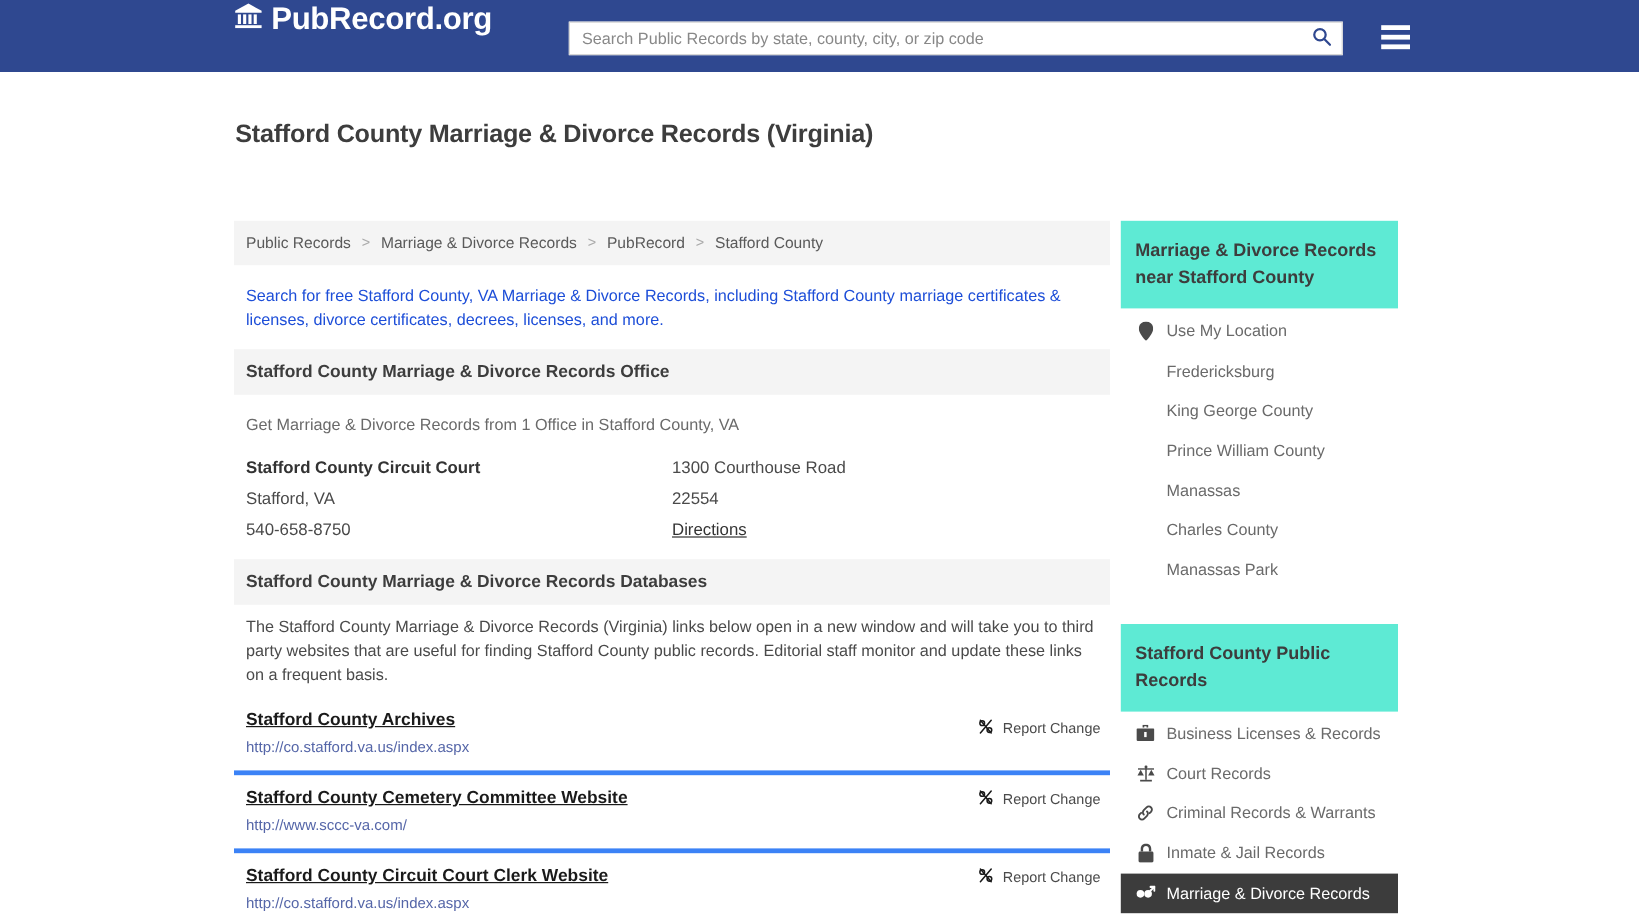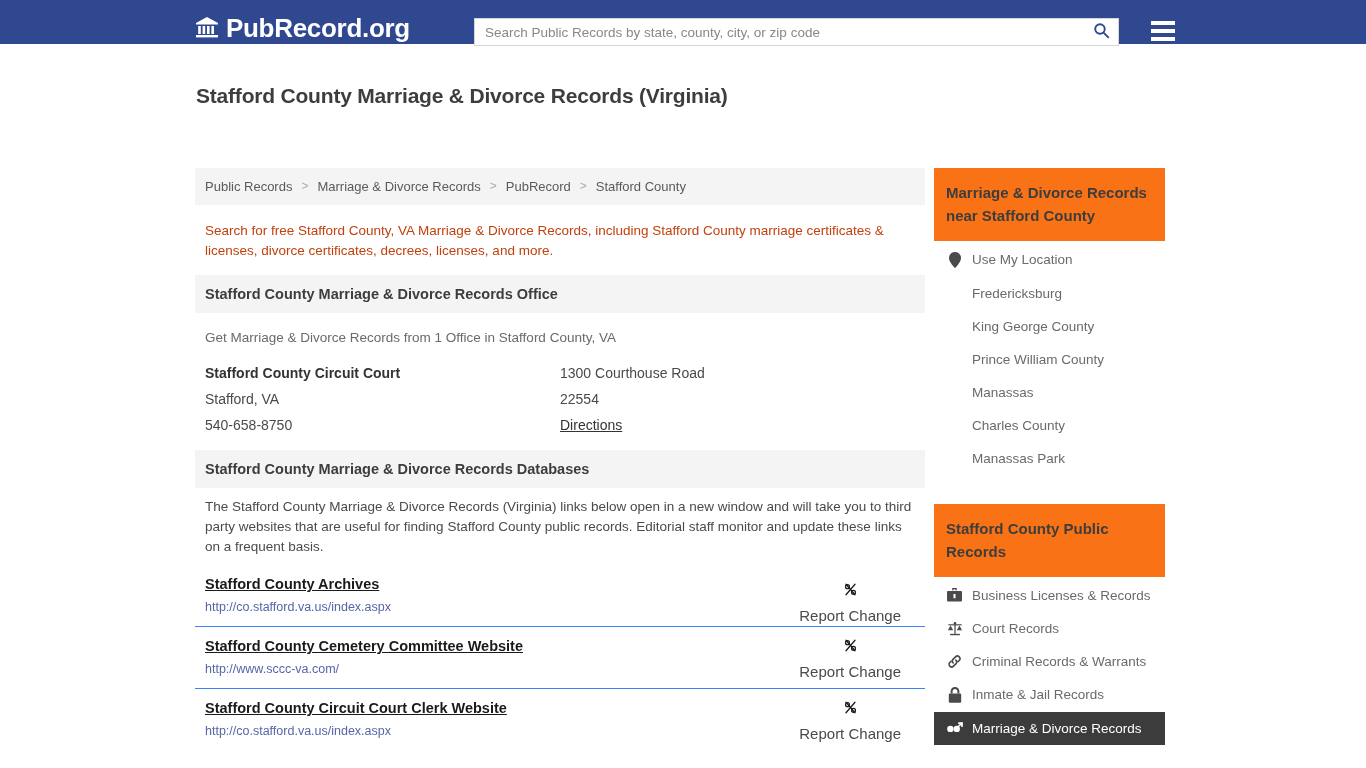--- a/index.html
+++ b/index.html
@@ -7,24 +7,24 @@
   html, body {
     width: 1366px;
     height: 768px;
     overflow: hidden;
     background: #ffffff;
     font-family: "Liberation Sans", sans-serif;
   }
 
   
   .site-header {
-    height: 44px;
+    height: 60px;
     background: #2f4890;
     display: flex;
-    align-items: flex-end;
+    align-items: flex-start;
     position: relative;
   }
   .logo-wrap {
     display: flex;
     align-items: center;
     gap: 7px;
     margin-left: 195px;
     text-decoration: none;
   }
   .logo-icon { display: block; }
@@ -136,21 +136,21 @@
     color: #aaaaaa;
     margin: 0 9px;
     font-size: 12px;
   }
 
   
   .intro {
     padding: 16px 10px 14px 10px;
     font-size: 13.5px;
     line-height: 20px;
-    color: #c2410c;
+    color: #1d4ed8;
   }
 
   
   .section-bar {
     background: #f4f4f4;
     padding: 11px 10px;
     font-size: 14.5px;
     font-weight: bold;
     color: #3d3d3d;
   }
@@ -182,55 +182,54 @@
     color: #333333;
   }
   .directions-link {
     color: #333333;
     text-decoration: underline;
     font-size: 14px;
   }
 
   
   .db-row {
-    border-top: 1px solid #3b82f6;
+    border-top: 4px solid #3b82f6;
     padding: 10px 10px 12px 10px;
     position: relative;
   }
   .db-row.first { border-top: none; padding-top: 4px; }
   .db-title {
     font-size: 14.5px;
     font-weight: bold;
     color: #1a1a1a;
     text-decoration: underline;
     display: inline-block;
   }
   .db-url {
     display: block;
     margin-top: 7px;
     font-size: 12.5px;
     color: #5566a8;
     text-decoration: none;
   }
   .report-change {
     position: absolute;
-    right: 24px;
+    right: 8px;
     top: 11px;
     display: flex;
     align-items: center;
     gap: 7px;
-    font-size: 15px;
+    font-size: 12px;
     color: #4a4a4a;
     cursor: pointer;
-    flex-direction: column;
   }
 
   
   .side-heading {
-    background: #f97316;
+    background: #5eead4;
     padding: 13px 12px 14px 12px;
     font-size: 15px;
     font-weight: bold;
     color: #3d3d3d;
     line-height: 23px;
   }
   .side-list { padding-top: 2px; }
   .side-item {
     display: flex;
     align-items: flex-start;

